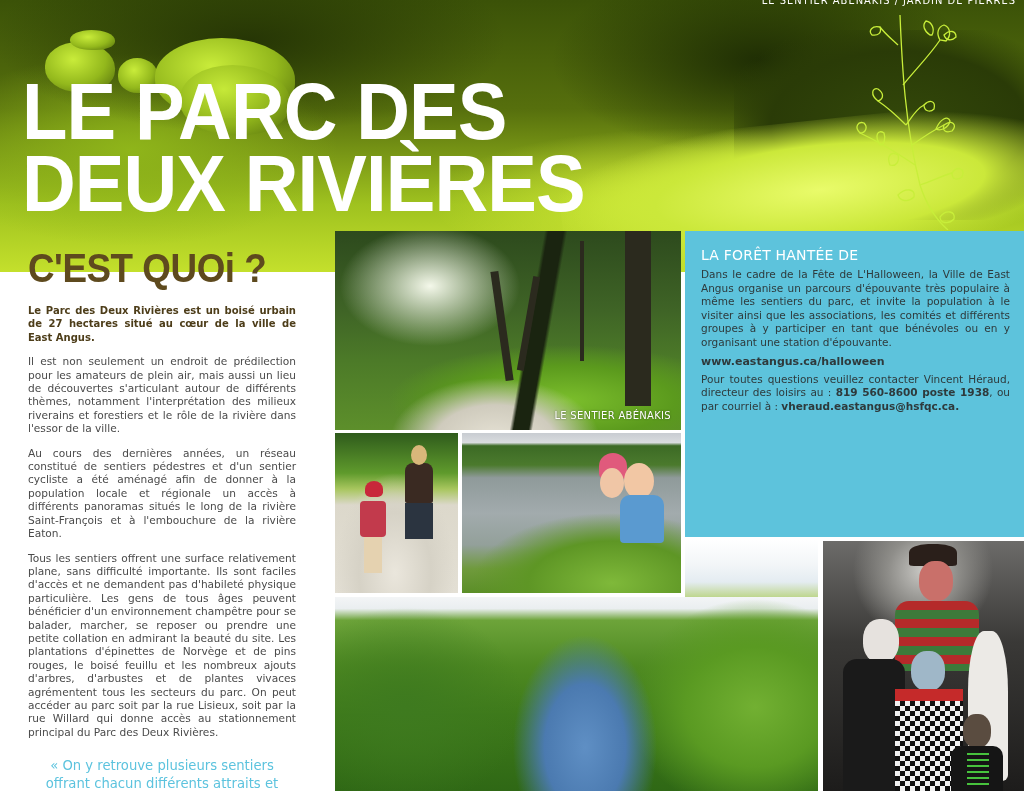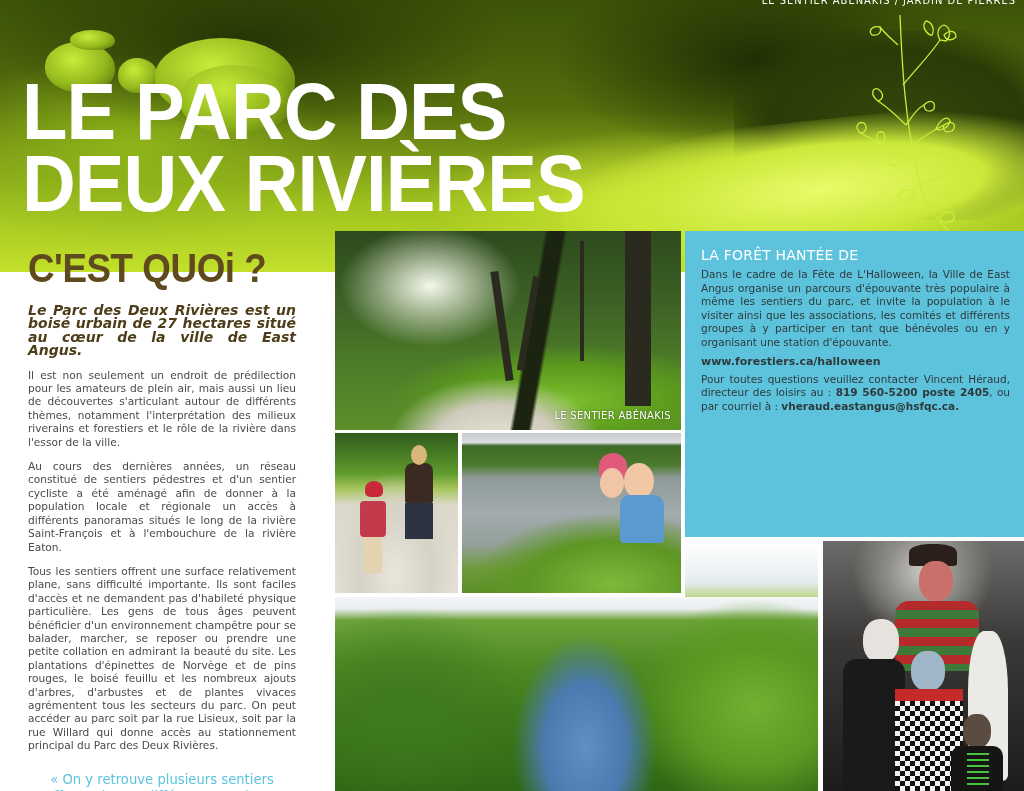--- a/index.html
+++ b/index.html
@@ -44,22 +44,22 @@
     }
 
     
     .left-col { position: absolute; left: 28px; top: 246px; width: 268px; }
     .qhead {
       font-family: "Liberation Sans", sans-serif; font-weight: bold;
       font-size: 40px; line-height: 44px; color: #5e4a1e; letter-spacing: -0.5px;
       transform: scaleX(0.92); transform-origin: left top; white-space: nowrap;
     }
     .intro {
-      margin-top: 14px; font-size: 14px; line-height: 13.4px; color: #4d3d19;
-      font-weight: bold; text-align: justify; font-style: italic;
+      margin-top: 14px; font-size: 10px; line-height: 13.4px; color: #4d3d19;
+      font-weight: bold; text-align: justify;
     }
     .para {
       margin-top: 11px; font-size: 10.6px; line-height: 13.4px; color: #4a4a4a;
       text-align: justify;
     }
     .quote {
       margin-top: 18px; text-align: center; color: #5cc3de;
       font-size: 13.2px; line-height: 17.4px;
     }
 
@@ -217,17 +217,17 @@
   <div class="costume" style="left:88px;top:110px;width:34px;height:40px;background:#9fb7c8;border-radius:45%;"></div>
   <div class="costume" style="left:72px;top:148px;width:68px;height:102px;background:repeating-conic-gradient(#111 0 25%, #f2f2f2 0 50%) 0 0/10px 10px;border-top:12px solid #c52a2a;"></div>
   <div class="costume" style="left:140px;top:173px;width:28px;height:34px;background:#5a4c40;border-radius:45%;"></div>
   <div class="costume" style="left:128px;top:205px;width:52px;height:45px;background:#151515;border-radius:10px 10px 0 0;"></div>
   <div class="costume" style="left:144px;top:212px;width:22px;height:32px;background:repeating-linear-gradient(180deg,#47c23d 0 2px,transparent 2px 6px);"></div>
 </div>
 
 <aside class="bluebox">
   <div class="bb-kicker">LA FORÊT HANTÉE DE</div>
   <p class="bb-p">Dans le cadre de la Fête de L'Halloween, la Ville de East Angus organise un parcours d'épouvante très populaire à même les sentiers du parc, et invite la population à le visiter ainsi que les associations, les comités et différents groupes à y participer en tant que bénévoles ou en y  organisant une station d'épouvante.</p>
-  <a class="bb-link">www.forestiers.ca/halloween</a>
+  <a class="bb-link">www.eastangus.ca/halloween</a>
   <p class="bb-p">
-    <span>Pour toutes questions veuillez contacter Vincent Héraud, directeur des loisirs au : </span><span class="bb-strong">819 560-5200 poste 2405</span><span>, ou par courriel à : </span><span class="bb-strong">vheraud.eastangus@hsfqc.ca.</span>
+    <span>Pour toutes questions veuillez contacter Vincent Héraud, directeur des loisirs au : </span><span class="bb-strong">819 560-8600 poste 1938</span><span>, ou par courriel à : </span><span class="bb-strong">vheraud.eastangus@hsfqc.ca.</span>
   </p>
 </aside>
 
 </body></html>

